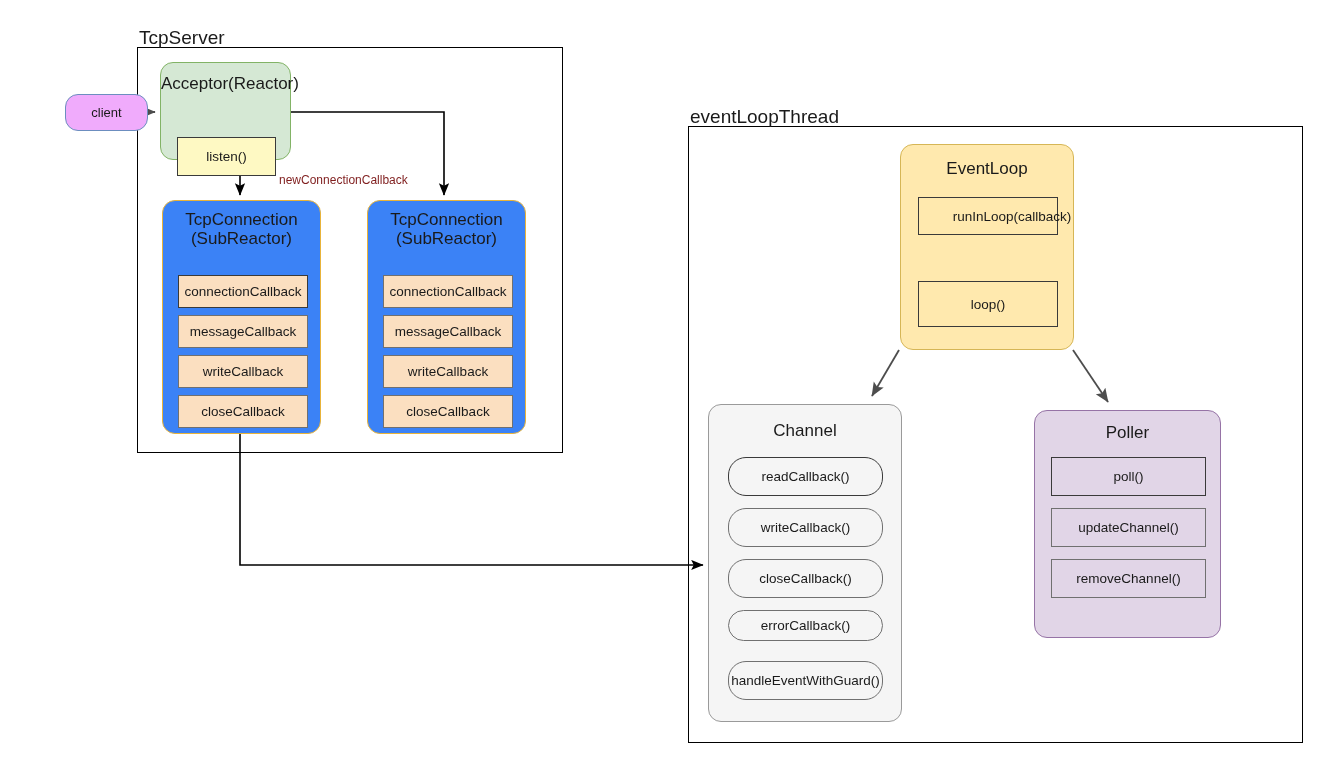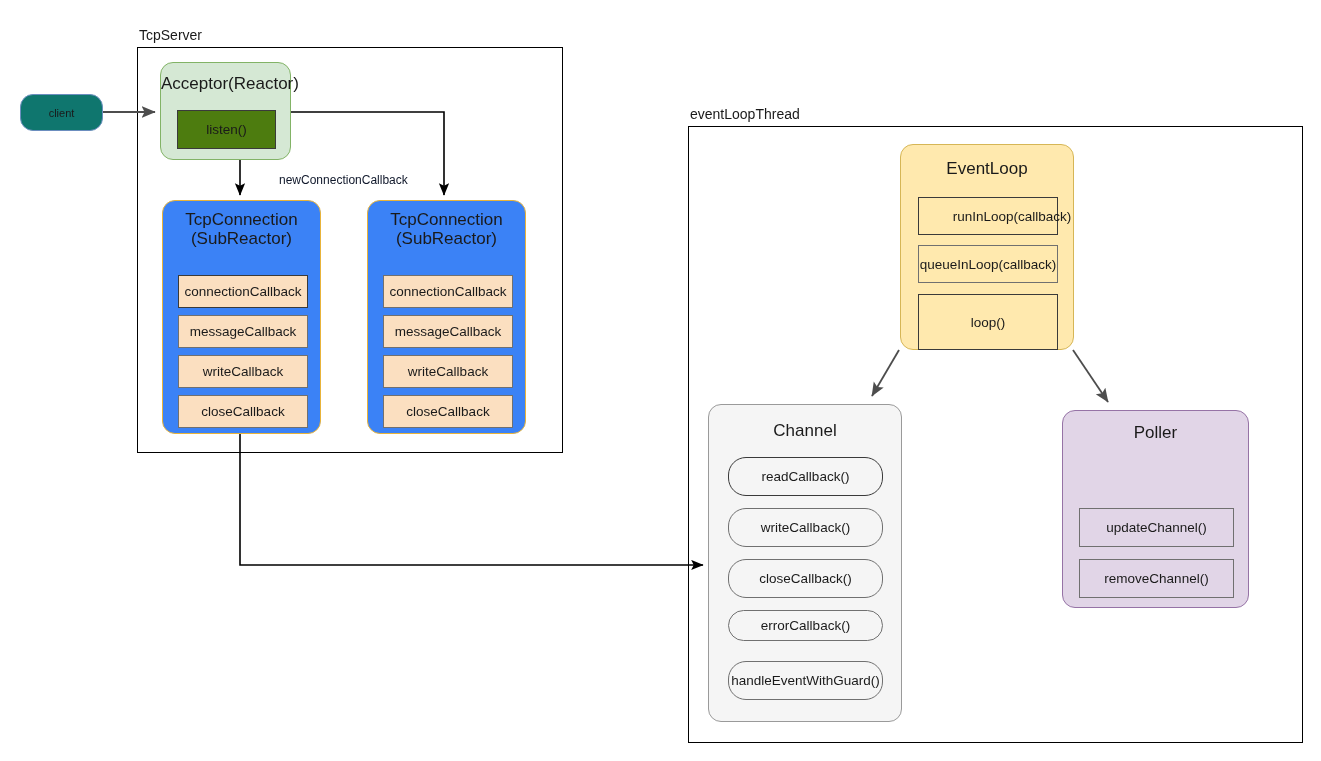--- a/index.html
+++ b/index.html
@@ -28,21 +28,21 @@
     z-index: 1;
   }
   .container-box {
     position: absolute;
     border: 1.6px solid #000000;
     background: transparent;
     z-index: 0;
   }
   .container-label {
     position: absolute;
-    font-size: 14px;
+    font-size: 19px;
     color: #1a1a1a;
     white-space: nowrap;
     z-index: 3;
   }
   .node {
     position: absolute;
     border-radius: 13px;
     box-sizing: border-box;
     z-index: 2;
   }
@@ -63,42 +63,43 @@
     display: flex;
     align-items: center;
     justify-content: center;
     font-size: 13.5px;
     color: #1a1a1a;
     white-space: nowrap;
     overflow: visible;
   }
   .slot.alt { border-color: #707070; }
   .n-client {
-    background: #0f766e;
+    background: #f0abfc;
     border: 1.4px solid #6c8ebf;
     display: flex;
     align-items: center;
     justify-content: center;
-    font-size: 11px;
-    color: #1a1a1a;
+    font-size: 13px;
+    color: #1a1a1a;
+    margin-left: 45px;
   }
   .n-acceptor { background: #d5e8d4; border: 1.4px solid #82b366; }
-  .n-acceptor .slot { background: #4d7c0f; }
+  .n-acceptor .slot { background: #fef9c3; margin-top: 27px; }
   .n-tcpconn { background: #3b82f6; border: 1.6px solid #e8b33a; }
   .n-tcpconn .slot { background: #fbdfc0; margin-top: 10px; }
   .n-eventloop { background: #ffe9ae; border: 1.6px solid #d6b656; }
   .n-eventloop .slot { background: #ffe9ae; }
   .n-channel { background: #f5f5f5; border: 1.6px solid #9a9a9a; }
   .n-channel .slot { background: #f5f5f5; border-radius: 18px; }
   .n-poller { background: #e1d5e7; border: 1.6px solid #9673a6; }
   .n-poller .slot { background: #e1d5e7; }
   .edge-label {
     position: absolute;
     font-size: 12px;
-    color: #0f172a;
+    color: #7f1d1d;
     white-space: nowrap;
     z-index: 3;
   }
 </style>
 </head>
 <body>
 
 <div id="canvas">
 
   <div class="container-box" style="left:137px; top:47px; width:424px; height:404px;"></div>
@@ -175,24 +176,21 @@
     <div class="slot alt" style="left:15px; top:184px; width:130px; height:33px;">
       <span>closeCallback</span>
     </div>
   </div>
 
   <div class="node n-eventloop" style="left:900px; top:144px; width:174px; height:206px;">
     <div class="node-title" style="top:14px;">EventLoop</div>
     <div class="slot" style="left:17px; top:52px; width:140px; height:38px;padding-left:48px;">
       <span>runInLoop(callback)</span>
     </div>
-    <div class="slot alt" style="left:17px; top:100px; width:140px; height:38px;">
-      <span>queueInLoop(callback)</span>
-    </div>
-    <div class="slot" style="left:17px; top:149px; width:140px; height:56px;">
+    <div class="slot" style="left:17px; top:136px; width:140px; height:46px;">
       <span>loop()</span>
     </div>
   </div>
 
   <div class="node n-channel" style="left:708px; top:404px; width:194px; height:318px;">
     <div class="node-title" style="top:16px;">Channel</div>
     <div class="slot" style="left:19px; top:52px; width:155px; height:39px;">
       <span>readCallback()</span>
     </div>
     <div class="slot alt" style="left:19px; top:103px; width:155px; height:39px;">
@@ -202,22 +200,25 @@
       <span>closeCallback()</span>
     </div>
     <div class="slot alt" style="left:19px; top:205px; width:155px; height:31px;">
       <span>errorCallback()</span>
     </div>
     <div class="slot alt" style="left:19px; top:256px; width:155px; height:39px;">
       <span>handleEventWithGuard()</span>
     </div>
   </div>
 
-  <div class="node n-poller" style="left:1062px; top:410px; width:187px; height:198px;">
+  <div class="node n-poller" style="left:1034px; top:410px; width:187px; height:228px;">
     <div class="node-title" style="top:12px;">Poller</div>
+    <div class="slot" style="left:16px; top:46px; width:155px; height:39px;">
+      <span>poll()</span>
+    </div>
     <div class="slot alt" style="left:16px; top:97px; width:155px; height:39px;">
       <span>updateChannel()</span>
     </div>
     <div class="slot alt" style="left:16px; top:148px; width:155px; height:39px;">
       <span>removeChannel()</span>
     </div>
   </div>
 
 </div>
 

